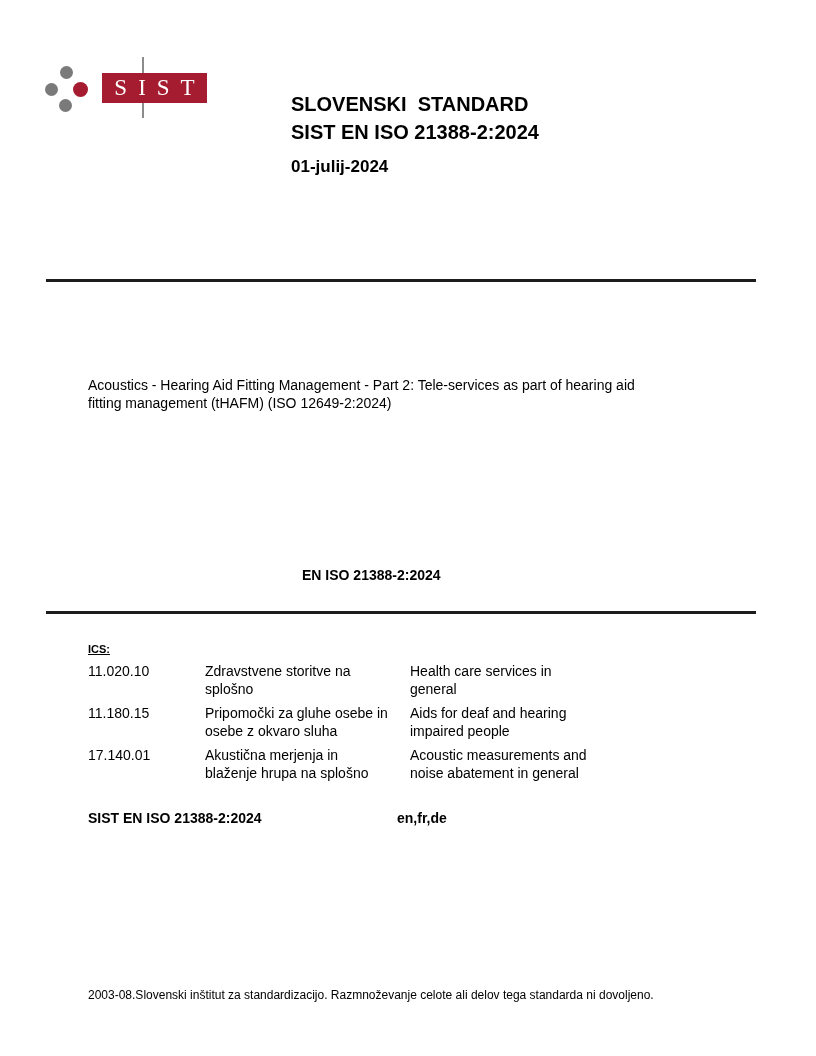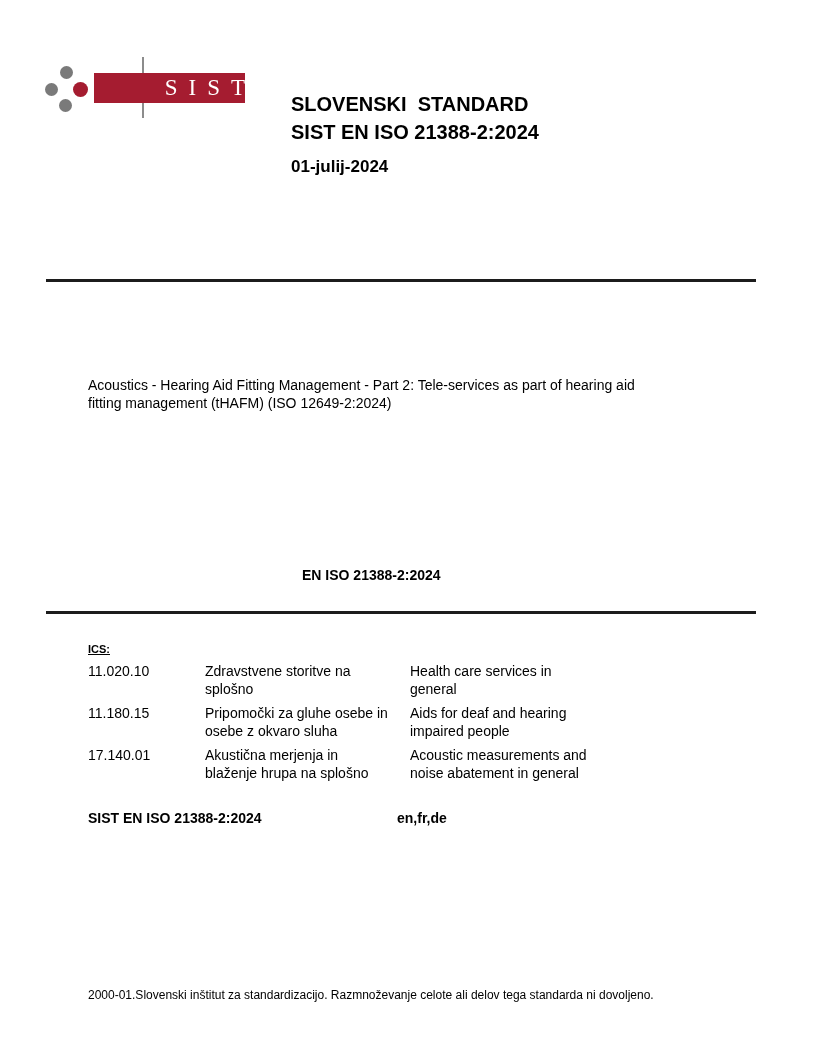--- a/index.html
+++ b/index.html
@@ -32,30 +32,29 @@
     position: absolute;
     left: 142px;
     top: 57px;
     width: 1.5px;
     height: 61px;
     background: #8c8c8c;
     z-index: 1;
   }
   .logo-box {
     position: absolute;
-    left: 94px;
+    left: 102px;
     top: 73px;
     width: 105px;
     height: 30px;
     background: #a51c30;
     z-index: 2;
     display: flex;
     align-items: center;
-    justify-content: flex-end;
-    padding-left: 46px;
+    justify-content: center;
   }
   .logo-box span {
     font-family: "Liberation Serif", serif;
     font-size: 23px;
     line-height: 1;
     color: #ffffff;
     letter-spacing: 11px;
     margin-right: -11px;
     padding-bottom: 2px;
   }
@@ -212,15 +211,15 @@
         <div class="ics-cell ics-sl">Akustična merjenja in
 blaženje hrupa na splošno</div>
         <div class="ics-cell ics-en">Acoustic measurements and
 noise abatement in general</div>
       </div>
     </div>
 
   <div class="ref-designation">SIST EN ISO 21388-2:2024</div>
   <div class="ref-langs">en,fr,de</div>
 
-  <div class="copyright">2000-01.Slovenski inštitut za standardizacijo. Razmnoževanje celote ali delov tega standarda ni dovoljeno.</div>
+  <div class="copyright">2003-08.Slovenski inštitut za standardizacijo. Razmnoževanje celote ali delov tega standarda ni dovoljeno.</div>
 
 </div>
 
 </body></html>

